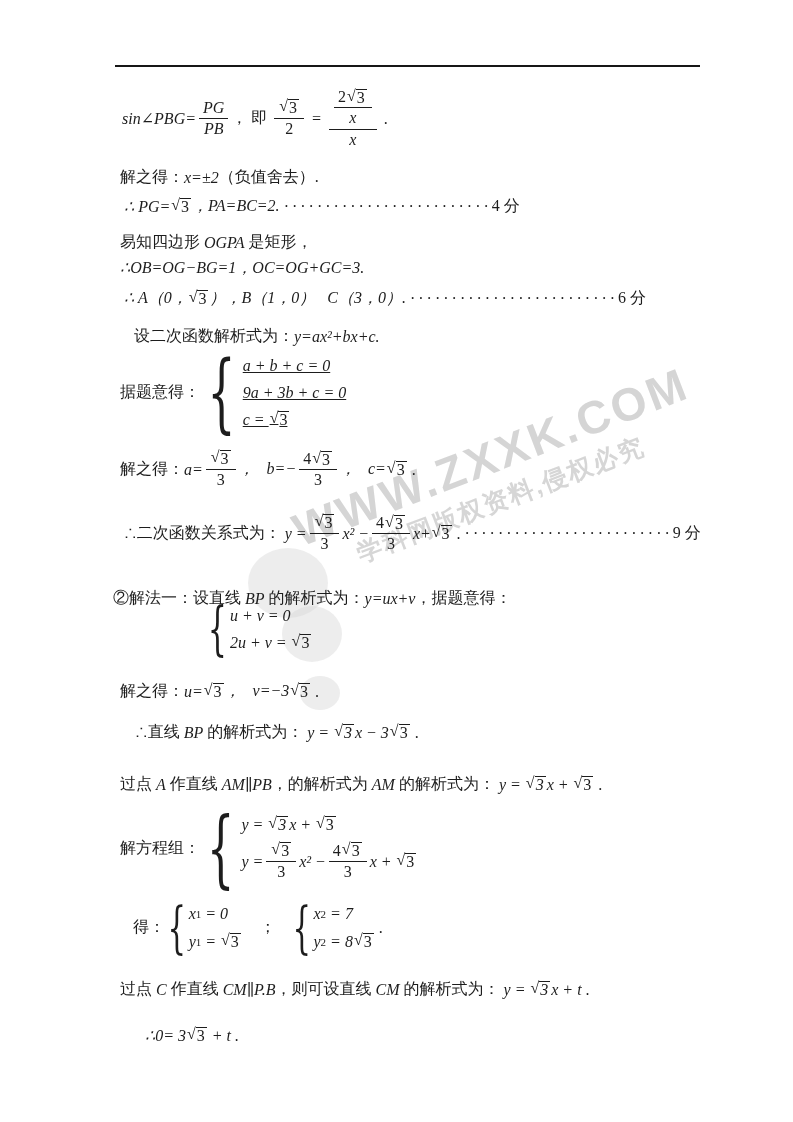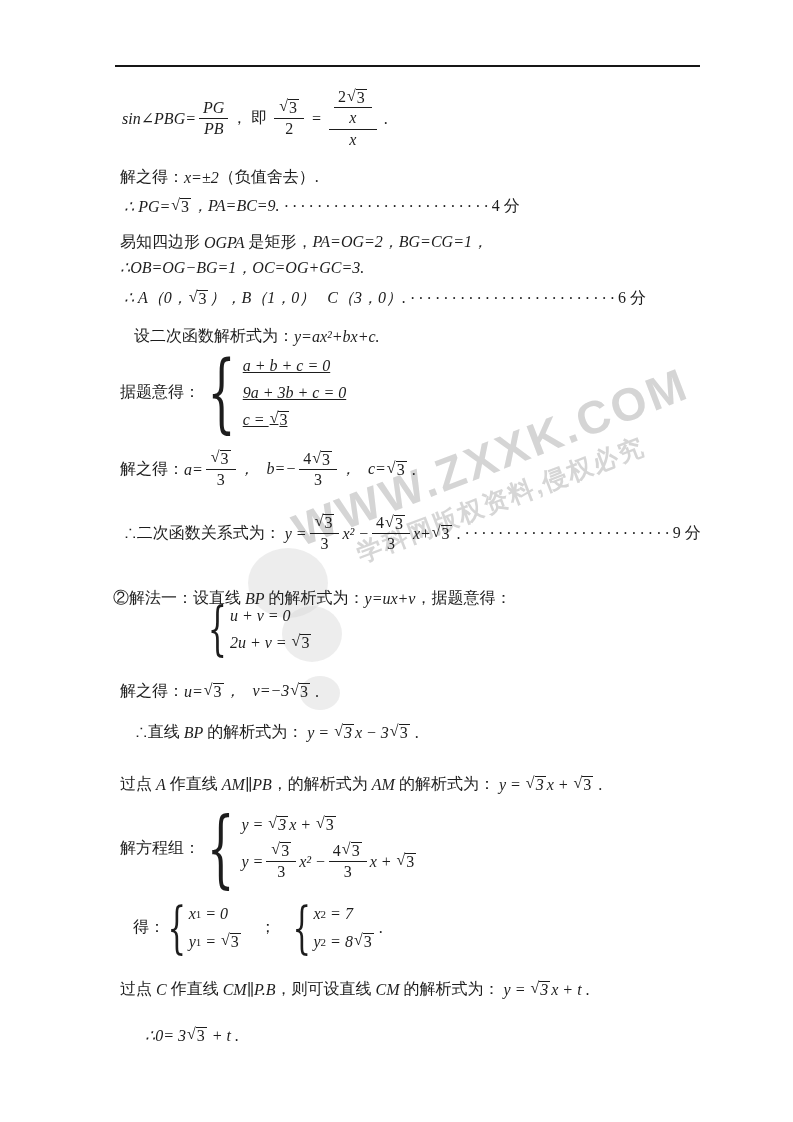--- a/index.html
+++ b/index.html
@@ -80,27 +80,27 @@
     <span class="c"> .</span>
   </div>
 
   <div class="line" style="left:120px;top:167px;">
     <span class="c">解之得：</span><span class="m">x=±2</span><span class="c">（负值舍去）.</span>
   </div>
 
   <div class="line" style="left:124px;top:196px;">
     <span class="m">∴ PG=</span>
     <span class="sq"><span class="sqs">√</span><span class="sqr up">3</span></span>
-    <span class="m">，PA=BC=9. </span>
+    <span class="m">，PA=BC=2. </span>
     <span class="dots">·························</span>
     <span class="c">4 分</span>
   </div>
 
   <div class="line" style="left:120px;top:232px;">
-    <span class="c">易知四边形 </span><span class="m">OGPA</span><span class="c"> 是矩形，</span><span class="m">PA=OG=2，BG=CG=1，</span>
+    <span class="c">易知四边形 </span><span class="m">OGPA</span><span class="c"> 是矩形，</span>
   </div>
 
   <div class="line" style="left:120px;top:258px;">
     <span class="m">∴OB=OG−BG=1，OC=OG+GC=3.</span>
   </div>
 
   <div class="line" style="left:124px;top:288px;">
     <span class="m">∴ A（0，</span>
     <span class="sq"><span class="sqs">√</span><span class="sqr up">3</span></span>
     <span class="m">），B（1，0）   C（3，0）. </span>

